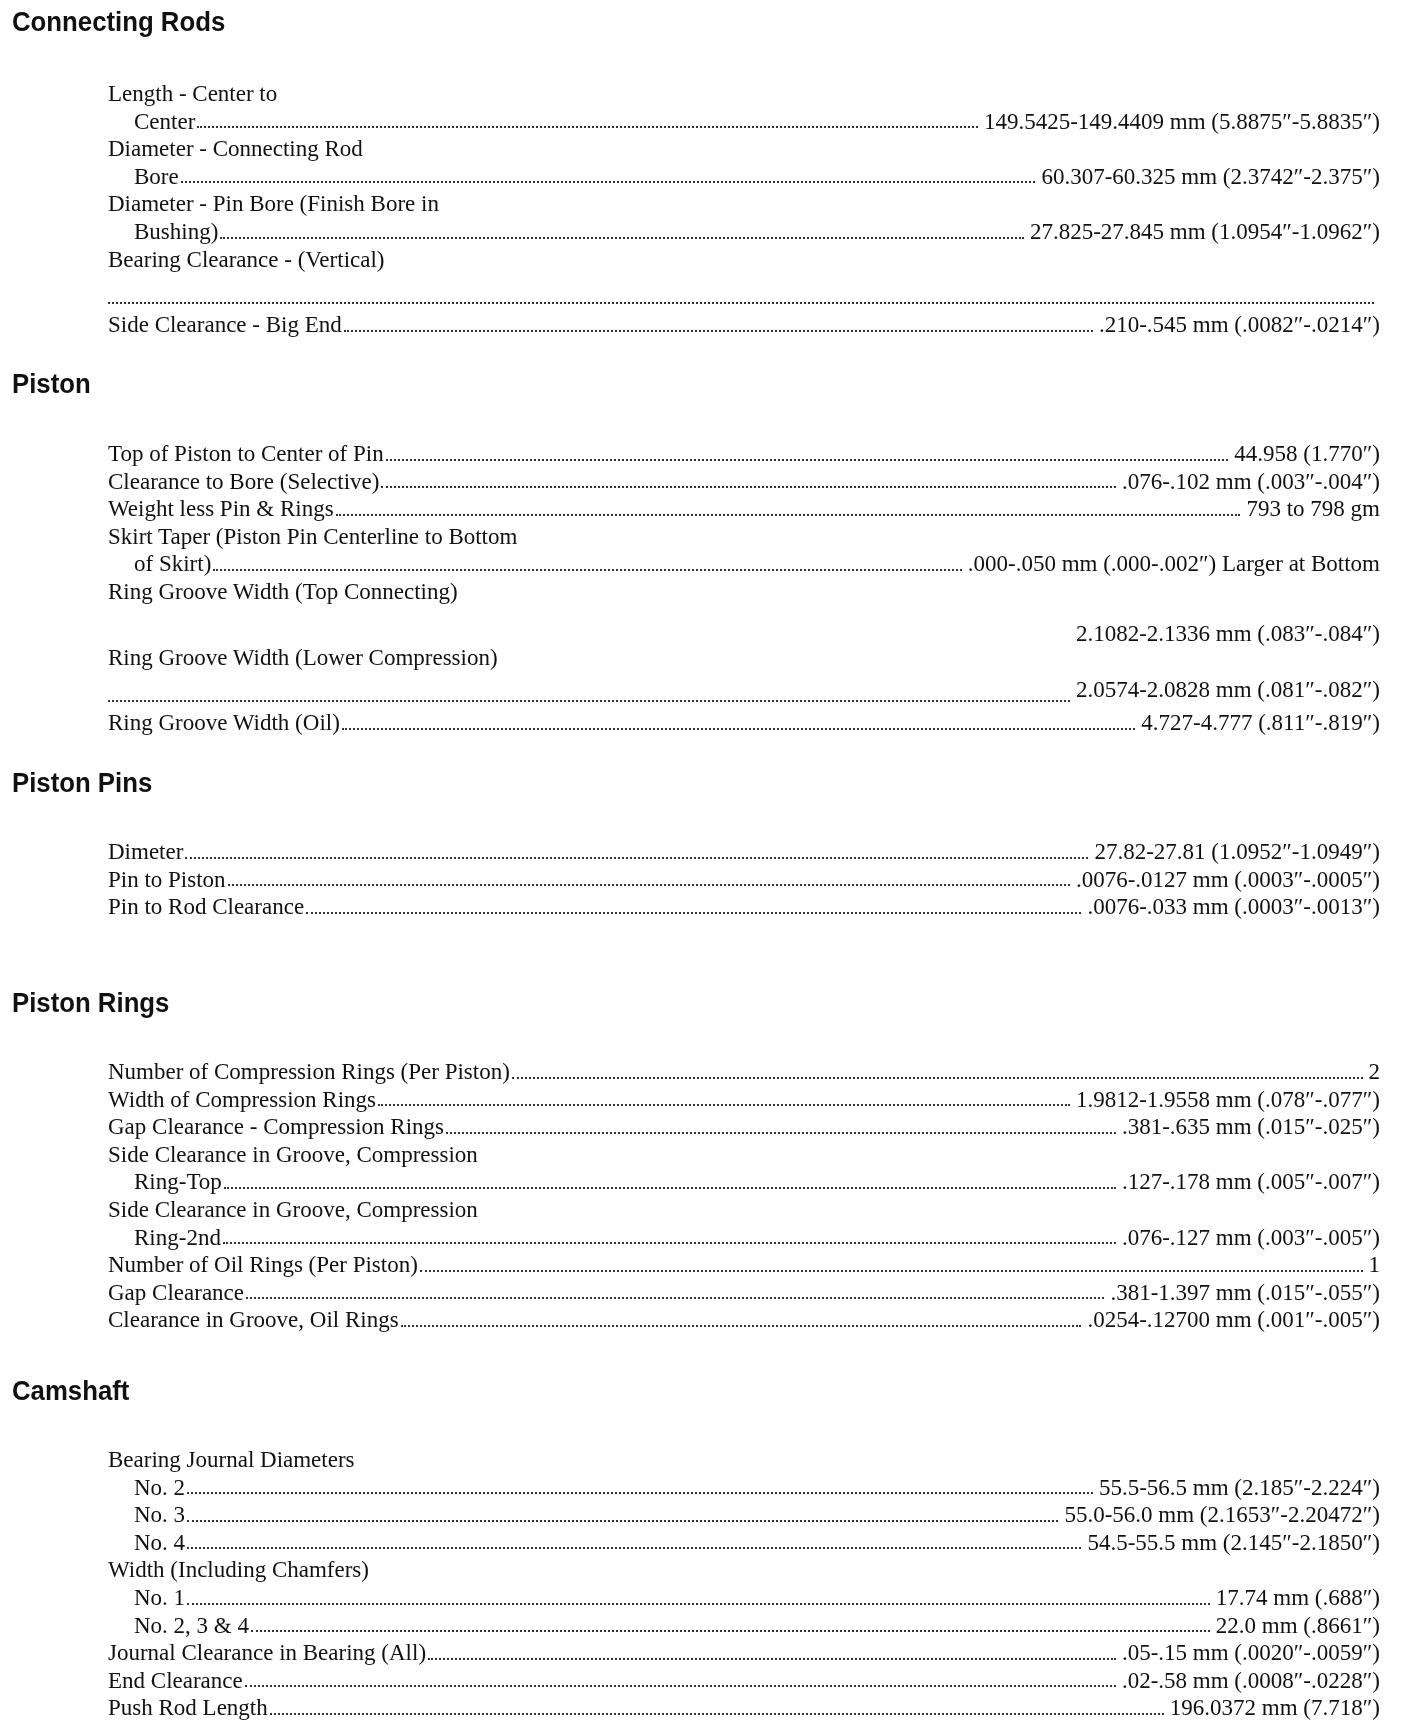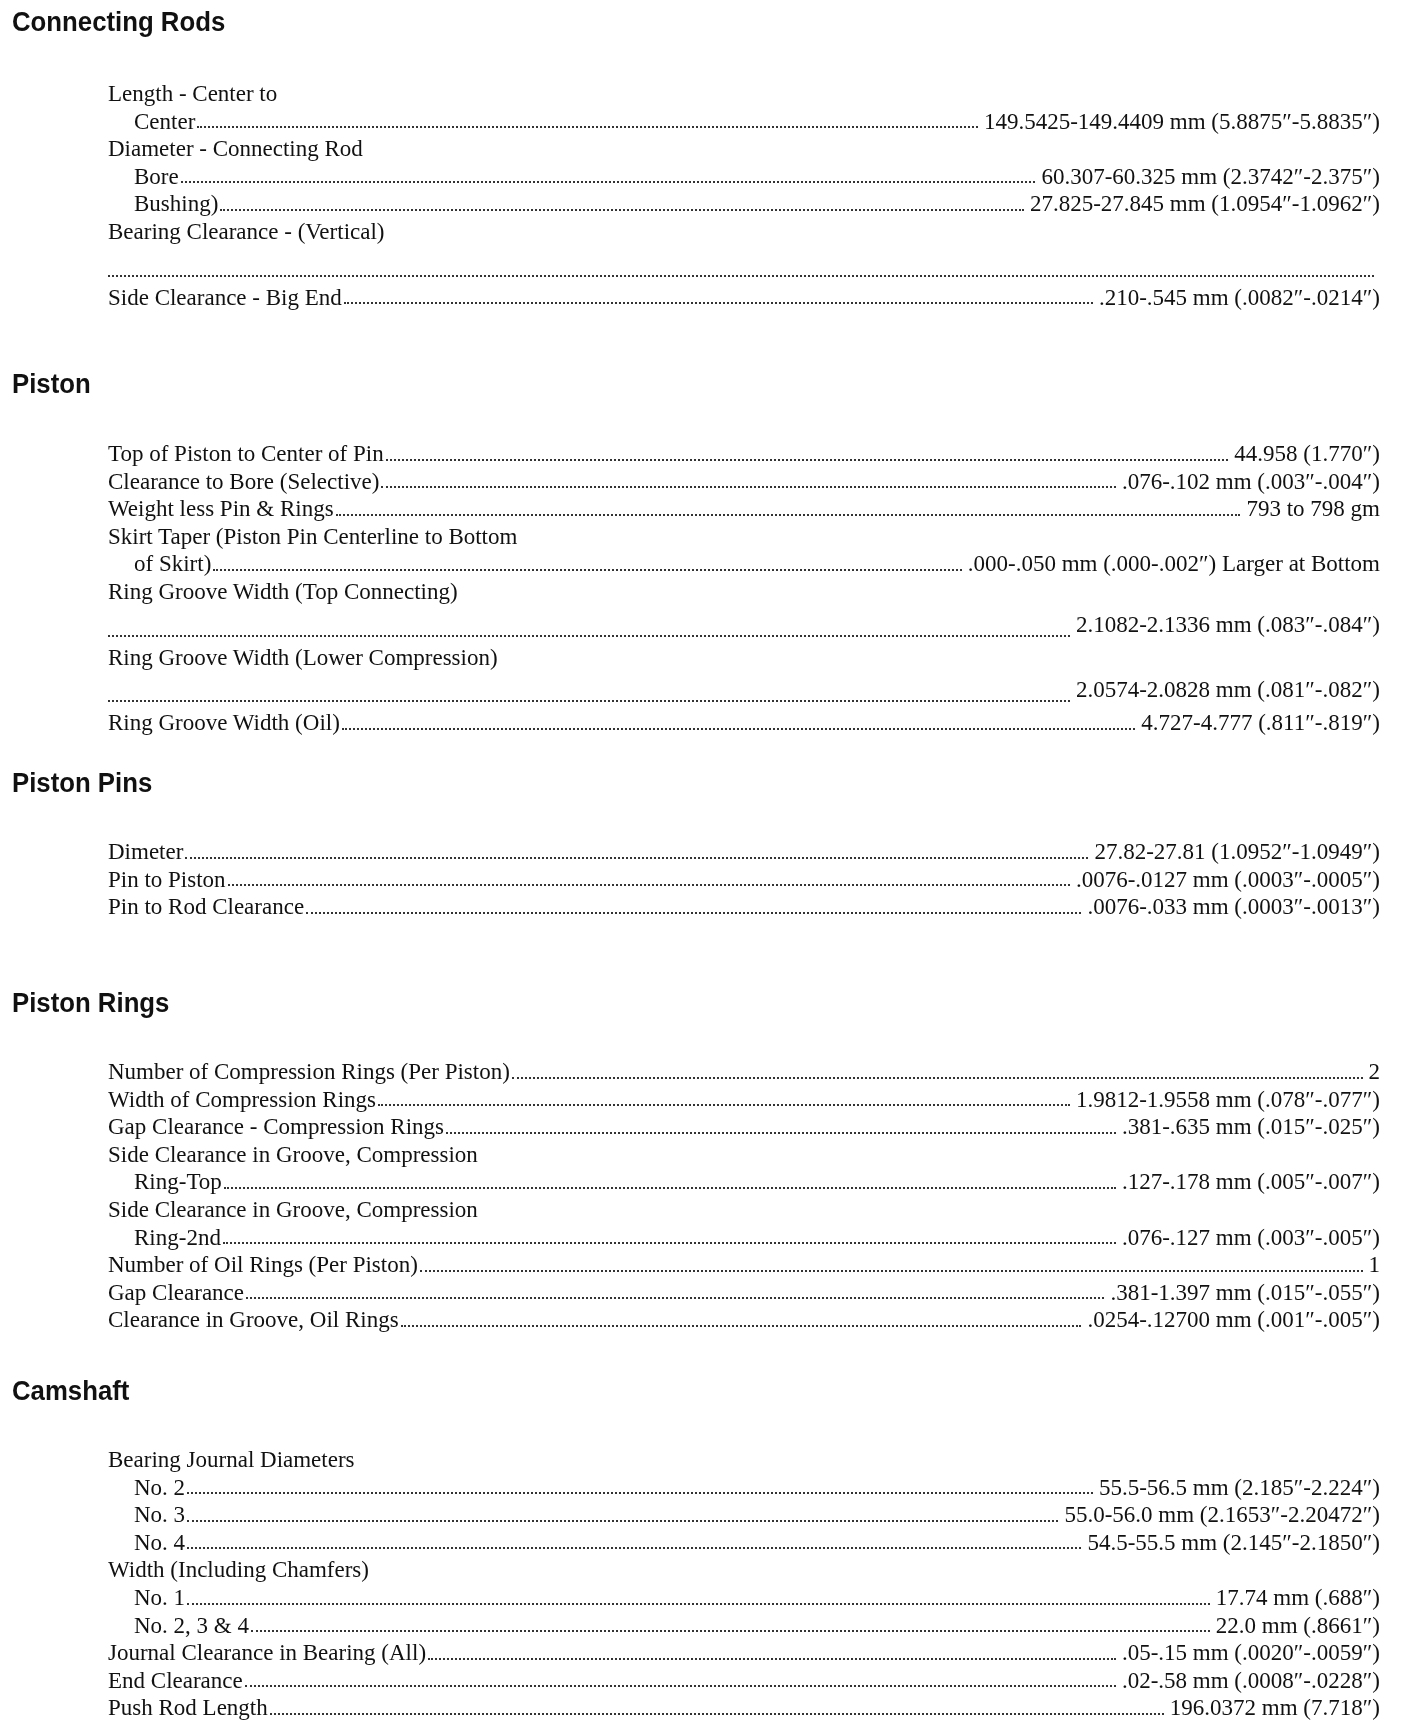--- a/index.html
+++ b/index.html
@@ -38,20 +38,23 @@
       <span class="value">149.5425-149.4409 mm (5.8875″-5.8835″)</span>
     </div>
   <div class="row title-only">
       <span class="label">Diameter - Connecting Rod</span>
     </div>
   <div class="row">
       <span class="label sub">Bore</span>
       <span class="leader"></span>
       <span class="value">60.307-60.325 mm (2.3742″-2.375″)</span>
     </div>
+  <div class="row title-only">
+      <span class="label">Diameter - Pin Bore (Finish Bore in</span>
+    </div>
   <div class="row">
       <span class="label sub">Bushing)</span>
       <span class="leader"></span>
       <span class="value">27.825-27.845 mm (1.0954″-1.0962″)</span>
     </div>
   <div class="row title-only">
       <span class="label">Bearing Clearance - (Vertical)</span>
     </div>
   <div class="row dots-only" style="height:38px;line-height:38px;">
       <span class="label"></span>
@@ -85,31 +88,31 @@
       <span class="label">Skirt Taper (Piston Pin Centerline to Bottom</span>
     </div>
   <div class="row">
       <span class="label sub">of Skirt)</span>
       <span class="leader"></span>
       <span class="value">.000-.050 mm (.000-.002″) Larger at Bottom</span>
     </div>
   <div class="row title-only">
       <span class="label">Ring Groove Width (Top Connecting)</span>
     </div>
+  <div class="row dots-only" style="height:38px;line-height:38px;flex-direction:column;">
+      <span class="label"></span>
+      <span class="leader"></span>
+      <span class="value">2.1082-2.1336 mm (.083″-.084″)</span>
+    </div>
+  <div class="row title-only">
+      <span class="label">Ring Groove Width (Lower Compression)</span>
+    </div>
   <div class="row dots-only" style="height:38px;line-height:38px;">
       <span class="label"></span>
       <span class="leader"></span>
-      <span class="value">2.1082-2.1336 mm (.083″-.084″)</span>
-    </div>
-  <div class="row title-only">
-      <span class="label">Ring Groove Width (Lower Compression)</span>
-    </div>
-  <div class="row dots-only" style="height:38px;line-height:38px;">
-      <span class="label"></span>
-      <span class="leader"></span>
       <span class="value">2.0574-2.0828 mm (.081″-.082″)</span>
     </div>
   <div class="row">
       <span class="label">Ring Groove Width (Oil)</span>
       <span class="leader"></span>
       <span class="value">4.727-4.777 (.811″-.819″)</span>
     </div>
 </div>
 
 <h2 class="heading" style="top:767px;">Piston Pins</h2>

